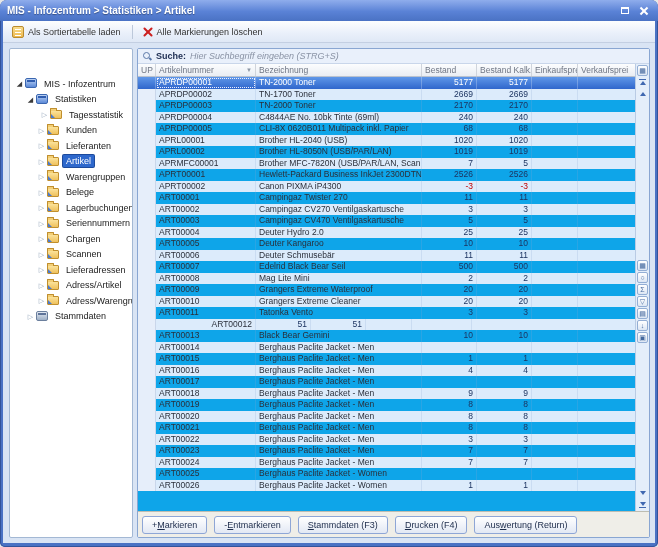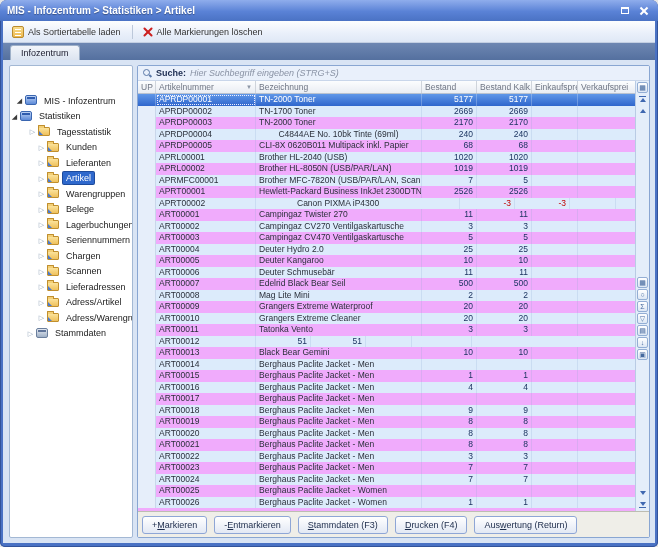--- a/index.html
+++ b/index.html
@@ -63,21 +63,21 @@
   .search-hint { font-size:9px; font-style:italic; color:#8a93a5; flex:1; }
   .mag { width:9px; height:9px; position:relative; flex:0 0 9px; }
   .mag::before { content:""; position:absolute; left:0; top:0; width:5px; height:5px; border:1.5px solid #5b79a8; border-radius:50%; }
   .mag::after { content:""; position:absolute; left:6px; top:6px; width:3px; height:1.5px; background:#5b79a8; transform:rotate(45deg); }
   .grid-wrap { flex:1; display:flex; overflow:hidden; }
   .grid-cols { flex:1; display:flex; flex-direction:column; overflow:hidden; }
   .hdr { height:13px; flex:0 0 13px; display:flex; border-bottom:1px solid #b9c2cf; }
   .hdr-cell { background:linear-gradient(#fcfdfe,#e9edf3); border-right:1px solid #cfd4db; font-size:8.5px; color:#6f7684;
               padding:0 3px; display:flex; align-items:center; overflow:hidden; white-space:nowrap; }
   .hdr-sort { margin-left:auto; font-size:6px; color:#8d97a6; }
-  .grid-body { flex:1; overflow:hidden; background:#f0abfc; }
+  .grid-body { flex:1; overflow:hidden; background:#0ea5e9; }
   .row { height:11.5px; display:flex; }
   .row.alt { background:#dcebfb; }
   .cell { font-size:8.5px; line-height:11.5px; padding:0 3px; overflow:hidden; white-space:nowrap; color:#2a2f3a;
           border-right:1px solid rgba(142,170,210,.22); }
   .cell.num { text-align:right; color:#1c3461; }
   .cell.neg { color:#c00000; }
   .cell.up-cell { background:#e6eefa; border-right:1px solid #c9d6ea; }
   .row.selected { background:linear-gradient(#5f97e8,#2f66cc); }
   .row.selected .cell { color:#fff; border-right-color:rgba(255,255,255,.25); }
   .row.selected .cell.up-cell { background:transparent; }
@@ -119,41 +119,38 @@
         <span class="icon-notebook"></span>
         <span>Als Sortiertabelle laden</span>
       </div>
       <div class="tb-sep"></div>
       <div class="tb-btn">
         <span class="icon-redx"></span>
         <span>Alle Markierungen löschen</span>
       </div>
     </div>
 
-    <div class="tabstrip">
-      <div class="tab">Infozentrum</div>
-    </div>
 
     <div class="content">
       <div class="tree-panel">
           <div class="tree-row" style="padding-left: 5px; margin-top: 23px;">
             <span class="twisty">◢</span>
             <span class="node-icon app-window">
               <i></i>
             </span>
             <span class="tree-label">MIS - Infozentrum</span>
           </div>
-          <div class="tree-row" style="">
+          <div class="tree-row" style="padding-left: 16px;">
             <span class="twisty">◢</span>
             <span class="node-icon app-window">
               <i></i>
             </span>
             <span class="tree-label">Statistiken</span>
           </div>
-          <div class="tree-row" style="padding-left: 18px;">
+          <div class="tree-row" style="padding-left: 18px; margin-left: 12px;">
             <span class="twisty col">▷</span>
             <span class="node-icon folder">
               <i></i>
             </span>
             <span class="tree-label">Tagesstatistik</span>
           </div>
           <div class="tree-row" style="padding-left: 27px;">
             <span class="twisty col">▷</span>
             <span class="node-icon folder">
               <i></i>
@@ -303,21 +300,21 @@
                   <div class="cell" style="width: 100px; flex: 0 0 100px;">APRDP00003</div>
                   <div class="cell" style="width: 166px; flex: 0 0 166px;">TN-2000 Toner</div>
                   <div class="cell num" style="width: 55px; flex: 0 0 55px;">2170</div>
                   <div class="cell num" style="width: 55px; flex: 0 0 55px;">2170</div>
                   <div class="cell num" style="width: 46px; flex: 0 0 46px;"></div>
                   <div class="cell num" style="width: 60px; flex: 0 0 60px;"></div>
                 </div>
                 <div class="row alt">
                   <div class="cell up-cell" style="width: 18px; flex: 0 0 18px;"></div>
                   <div class="cell" style="width: 100px; flex: 0 0 100px;">APRDP00004</div>
-                  <div class="cell" style="width: 166px; flex: 0 0 166px; text-align: center;">C4844AE No. 10bk Tinte (69ml)</div>
+                  <div class="cell" style="width: 166px; flex: 0 0 166px;">C4844AE No. 10bk Tinte (69ml)</div>
                   <div class="cell num" style="width: 55px; flex: 0 0 55px;">240</div>
                   <div class="cell num" style="width: 55px; flex: 0 0 55px;">240</div>
                   <div class="cell num" style="width: 46px; flex: 0 0 46px;"></div>
                   <div class="cell num" style="width: 60px; flex: 0 0 60px;"></div>
                 </div>
                 <div class="row">
                   <div class="cell up-cell" style="width: 18px; flex: 0 0 18px;"></div>
                   <div class="cell" style="width: 100px; flex: 0 0 100px;">APRDP00005</div>
                   <div class="cell" style="width: 166px; flex: 0 0 166px;">CLI-8X 0620B011 Multipack inkl. Papier</div>
                   <div class="cell num" style="width: 55px; flex: 0 0 55px;">68</div>
@@ -357,21 +354,21 @@
                   <div class="cell" style="width: 100px; flex: 0 0 100px;">APRT00001</div>
                   <div class="cell" style="width: 166px; flex: 0 0 166px;">Hewlett-Packard Business InkJet 2300DTN (USB/FW)</div>
                   <div class="cell num" style="width: 55px; flex: 0 0 55px;">2526</div>
                   <div class="cell num" style="width: 55px; flex: 0 0 55px;">2526</div>
                   <div class="cell num" style="width: 46px; flex: 0 0 46px;"></div>
                   <div class="cell num" style="width: 60px; flex: 0 0 60px;"></div>
                 </div>
                 <div class="row alt">
                   <div class="cell up-cell" style="width: 18px; flex: 0 0 18px;"></div>
                   <div class="cell" style="width: 100px; flex: 0 0 100px;">APRT00002</div>
-                  <div class="cell" style="width: 166px; flex: 0 0 166px; margin-left: 38px;">Canon PIXMA iP4300</div>
+                  <div class="cell" style="width: 166px; flex: 0 0 166px;">Canon PIXMA iP4300</div>
                   <div class="cell num neg" style="width: 55px; flex: 0 0 55px;">-3</div>
                   <div class="cell num neg" style="width: 55px; flex: 0 0 55px;">-3</div>
                   <div class="cell num" style="width: 46px; flex: 0 0 46px;"></div>
                   <div class="cell num" style="width: 60px; flex: 0 0 60px;"></div>
                 </div>
                 <div class="row">
                   <div class="cell up-cell" style="width: 18px; flex: 0 0 18px;"></div>
                   <div class="cell" style="width: 100px; flex: 0 0 100px;">ART00001</div>
                   <div class="cell" style="width: 166px; flex: 0 0 166px;">Campingaz Twister 270</div>
                   <div class="cell num" style="width: 55px; flex: 0 0 55px;">11</div>
@@ -464,21 +461,21 @@
                   <div class="cell up-cell" style="width: 18px; flex: 0 0 18px;"></div>
                   <div class="cell" style="width: 100px; flex: 0 0 100px;">ART00011</div>
                   <div class="cell" style="width: 166px; flex: 0 0 166px;">Tatonka Vento</div>
                   <div class="cell num" style="width: 55px; flex: 0 0 55px;">3</div>
                   <div class="cell num" style="width: 55px; flex: 0 0 55px;">3</div>
                   <div class="cell num" style="width: 46px; flex: 0 0 46px;"></div>
                   <div class="cell num" style="width: 60px; flex: 0 0 60px;"></div>
                 </div>
                 <div class="row alt">
                   <div class="cell up-cell" style="width: 18px; flex: 0 0 18px;"></div>
-                  <div class="cell" style="width: 100px; flex: 0 0 100px;">ART00012</div>
+                  <div class="cell" style="width: 100px; flex: 0 0 100px; text-align: right;">ART00012</div>
                   <div class="cell num" style="width: 55px; flex: 0 0 55px;">51</div>
                   <div class="cell num" style="width: 55px; flex: 0 0 55px;">51</div>
                   <div class="cell num" style="width: 46px; flex: 0 0 46px;"></div>
                   <div class="cell num" style="width: 60px; flex: 0 0 60px;"></div>
                 </div>
                 <div class="row">
                   <div class="cell up-cell" style="width: 18px; flex: 0 0 18px;"></div>
                   <div class="cell" style="width: 100px; flex: 0 0 100px;">ART00013</div>
                   <div class="cell" style="width: 166px; flex: 0 0 166px;">Black Bear Gemini</div>
                   <div class="cell num" style="width: 55px; flex: 0 0 55px;">10</div>

